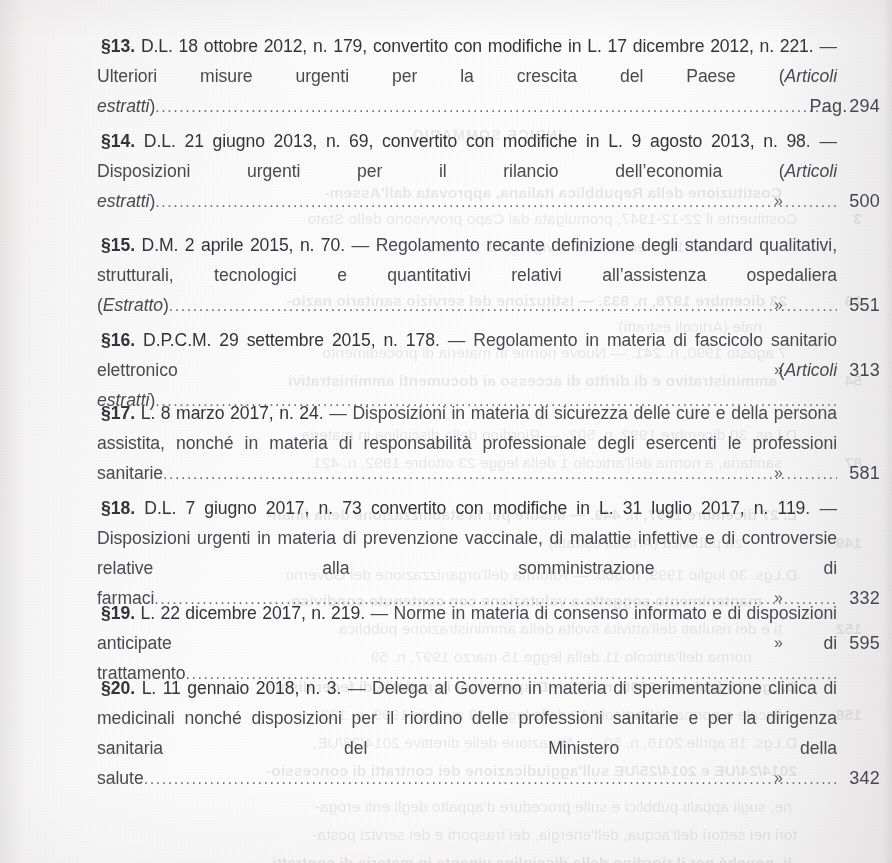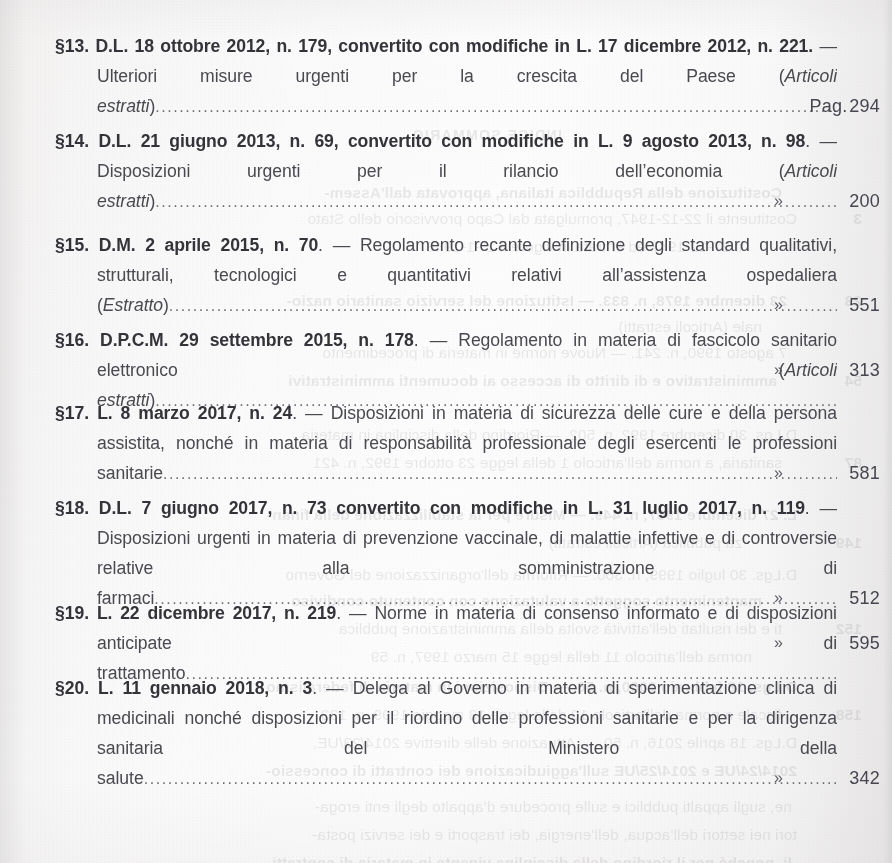--- a/index.html
+++ b/index.html
@@ -102,27 +102,28 @@
   .entry .body {
     width: 740px;
     text-indent: -42px;
     padding-left: 42px;
     text-align: justify;
     color: #4a4950;
     letter-spacing: -.05px;
     word-spacing: -0.2px;
   }
   .lawnum {
-    font-weight: bold;
+    font-weight: normal;
     color: #343339;
     letter-spacing: -.1px;
   }
   .sec {
     font-weight: bold;
     color: #343339;
+    margin-left: 46px;
   }
   .it { font-style: italic; }
   .dash { color: #4a4950; }
 
   
   .leader {
     color: #6f6e74;
     letter-spacing: 1.55px;
     font-size: 16px;
   }
@@ -190,37 +191,37 @@
     </div>
 
   <div class="toc" id="toc">
       <div class="entry" style="top: 31px;">
         <div class="body" style="overflow: hidden;"><span class="sec">§13. </span><span class="lawnum">D.L. 18 ottobre 2012, n. 179, convertito con modifiche in L. 17 dicembre 2012, n. 221.</span><span class="dash"> — </span><span>Ulteriori misure urgenti per la crescita del Paese (</span><span class="it">Articoli  estratti</span><span>)</span><span class="leader">........................................................................................................................................................................................................</span></div>
       </div>
       <div class="pagecol" style="left: 760px; top: 91px;"><span class="pfx">Pag.</span><span>294</span></div>
       <div class="entry" style="top: 126px;">
         <div class="body" style="overflow: hidden;"><span class="sec">§14. </span><span class="lawnum">D.L. 21 giugno 2013, n. 69, convertito con modifiche in L. 9 agosto 2013, n. 98</span><span class="dash">. — </span><span>Disposizioni urgenti per il rilancio dell’economia (</span><span class="it">Articoli estratti</span><span>)</span><span class="leader">........................................................................................................................................................................................................</span></div>
       </div>
-      <div class="pagecol" style="left: 760px; top: 186px;"><span class="guill">»</span><span>200</span></div>
+      <div class="pagecol" style="left: 760px; top: 186px;"><span class="guill">»</span><span>500</span></div>
       <div class="entry" style="top: 230px;">
         <div class="body" style="overflow: hidden;"><span class="sec">§15. </span><span class="lawnum">D.M. 2 aprile 2015, n. 70</span><span class="dash">. — </span><span>Regolamento recante definizione degli standard qualitativi, strutturali, tecnologici e quantitativi relativi all’assistenza ospedaliera (</span><span class="it">Estratto</span><span>)</span><span class="leader">........................................................................................................................................................................................................</span></div>
       </div>
       <div class="pagecol" style="left: 760px; top: 290px;"><span class="guill">»</span><span>551</span></div>
       <div class="entry" style="top: 325px;">
         <div class="body" style="overflow: hidden;"><span class="sec">§16. </span><span class="lawnum">D.P.C.M. 29 settembre 2015, n. 178</span><span class="dash">. — </span><span>Regolamento in materia di fascicolo sanitario elettronico (</span><span class="it">Articoli estratti</span><span>)</span><span class="leader">........................................................................................................................................................................................................</span></div>
       </div>
       <div class="pagecol" style="left: 760px; top: 355px;"><span class="guill">»</span><span>313</span></div>
       <div class="entry" style="top: 398px;">
         <div class="body" style="overflow: hidden;"><span class="sec">§17. </span><span class="lawnum">L. 8 marzo 2017, n. 24</span><span class="dash">. — </span><span>Disposizioni in materia di sicurezza delle cure e della persona assistita, nonché in materia di responsabilità professionale degli esercenti le professioni sanitarie</span><span class="leader">........................................................................................................................................................................................................</span></div>
       </div>
       <div class="pagecol" style="left: 760px; top: 458px;"><span class="guill">»</span><span>581</span></div>
       <div class="entry" style="top: 493px;">
         <div class="body" style="overflow: hidden;"><span class="sec">§18. </span><span class="lawnum">D.L. 7 giugno 2017, n. 73 convertito con modifiche in L. 31 luglio 2017, n. 119</span><span class="dash">. — </span><span>Disposizioni urgenti in materia di prevenzione vaccinale, di malattie infettive e di controversie relative alla somministrazione di farmaci</span><span class="leader">........................................................................................................................................................................................................</span></div>
       </div>
-      <div class="pagecol" style="left: 760px; top: 583px;"><span class="guill">»</span><span>512</span></div>
+      <div class="pagecol" style="left: 760px; top: 583px;"><span class="guill">»</span><span>332</span></div>
       <div class="entry" style="top: 598px;">
         <div class="body" style="overflow: hidden;"><span class="sec">§19. </span><span class="lawnum">L. 22 dicembre 2017, n. 219</span><span class="dash">. — </span><span>Norme in materia di consenso informato e di disposizioni anticipate di trattamento</span><span class="leader">........................................................................................................................................................................................................</span></div>
       </div>
       <div class="pagecol" style="left: 760px; top: 628px;"><span class="guill">»</span><span>595</span></div>
       <div class="entry" style="top: 673px;">
         <div class="body" style="overflow: hidden;"><span class="sec">§20. </span><span class="lawnum">L. 11 gennaio 2018, n. 3</span><span class="dash">. — </span><span>Delega al Governo in materia di sperimentazione clinica di medicinali nonché disposizioni per il riordino delle professioni sanitarie e per la dirigenza sanitaria del Ministero della salute</span><span class="leader">........................................................................................................................................................................................................</span></div>
       </div>
       <div class="pagecol" style="left: 760px; top: 763px;"><span class="guill">»</span><span>342</span></div>
     </div>
 

